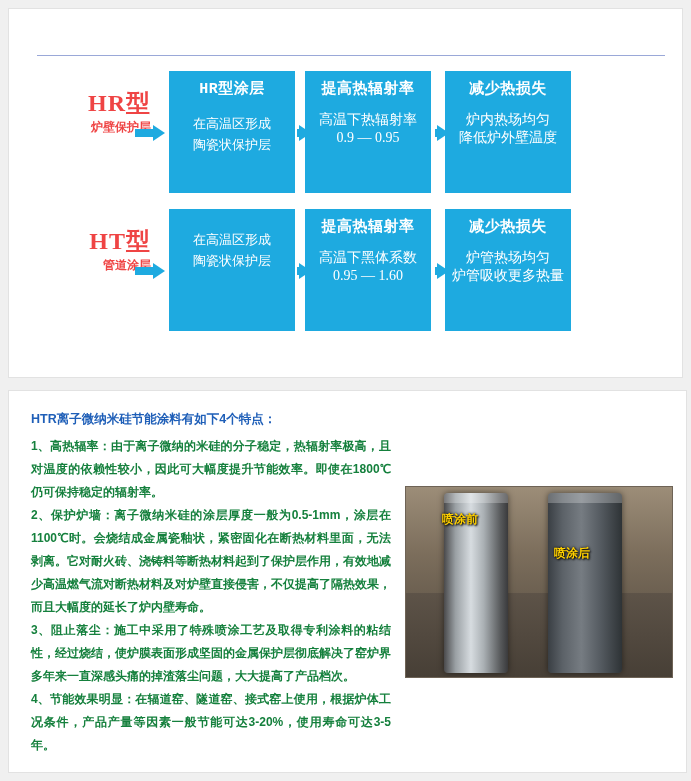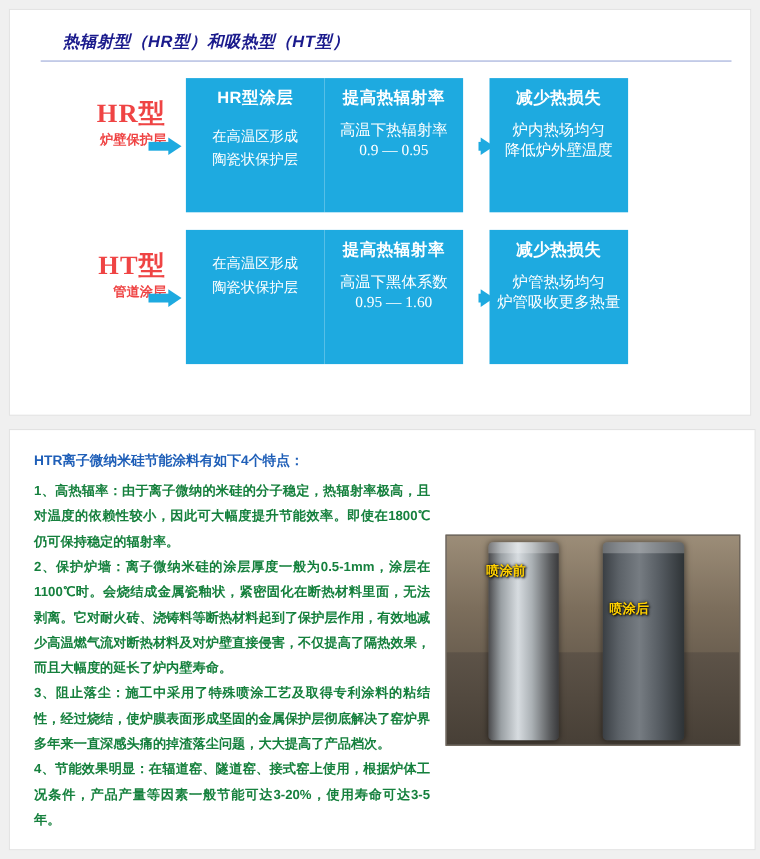--- a/index.html
+++ b/index.html
@@ -89,33 +89,33 @@
     background: #1eaae0;
     color: #ffffff;
     box-sizing: border-box;
     padding: 8px 6px 4px 6px;
     text-align: center;
   }
   .box .bx-title {
     display: block;
     font-size: 15px;
     font-weight: bold;
-    font-family: Liberation Sans, sans-serif;
+    font-family: Liberation Mono, monospace;
     line-height: 22px;
     letter-spacing: 0.5px;
   }
   .box .bx-body {
     display: block;
     margin-top: 10px;
     font-size: 14px;
     line-height: 18px;
     font-family: "Liberation Serif", serif;
   }
   .box.b1 { left: 160px; }
-  .box.b2 { left: 286px; }
+  .box.b2 { left: 296px; }
   .box.b3 { left: 436px; }
 
   .box.b1 .bx-body { margin-top: 12px; font-size: 13px; line-height: 21px; }
 
   .arrow {
     position: absolute;
     top: 54px;
     width: 30px;
     height: 16px;
   }
@@ -179,21 +179,21 @@
     margin: 0 0 0 0;
   }
 
   
   .photo {
     position: absolute;
     left: 396px;
     top: 95px;
     width: 268px;
     height: 192px;
-    background: #737373;
+    background: #000000;
     overflow: hidden;
     border: 1px solid #6e6356;
     box-sizing: border-box;
   }
   .photo .bg-top {
     position: absolute;
     left: 0; top: 0; width: 100%; height: 58%;
     background: linear-gradient(180deg, #9c8d78 0%, #7c6e5c 60%, #6b5f50 100%);
   }
   .photo .bg-bot {
@@ -236,21 +236,20 @@
   .label-before { left: 36px; top: 24px; }
   .label-after { left: 148px; top: 58px; }
 </style>
 </head>
 <body>
 
 <div class="page">
 
   <div class="panel-top">
 
-    <div class="section-title">热辐射型（HR型）和吸热型（HT型）</div>
     <div class="title-rule"></div>
 
     <div class="row row-hr">
       <div class="type-label">
         <span class="big">HR型</span>
         <span class="small">炉壁保护层</span>
       </div>
 
       <div class="arrow a0">
         <div class="shaft"></div>

